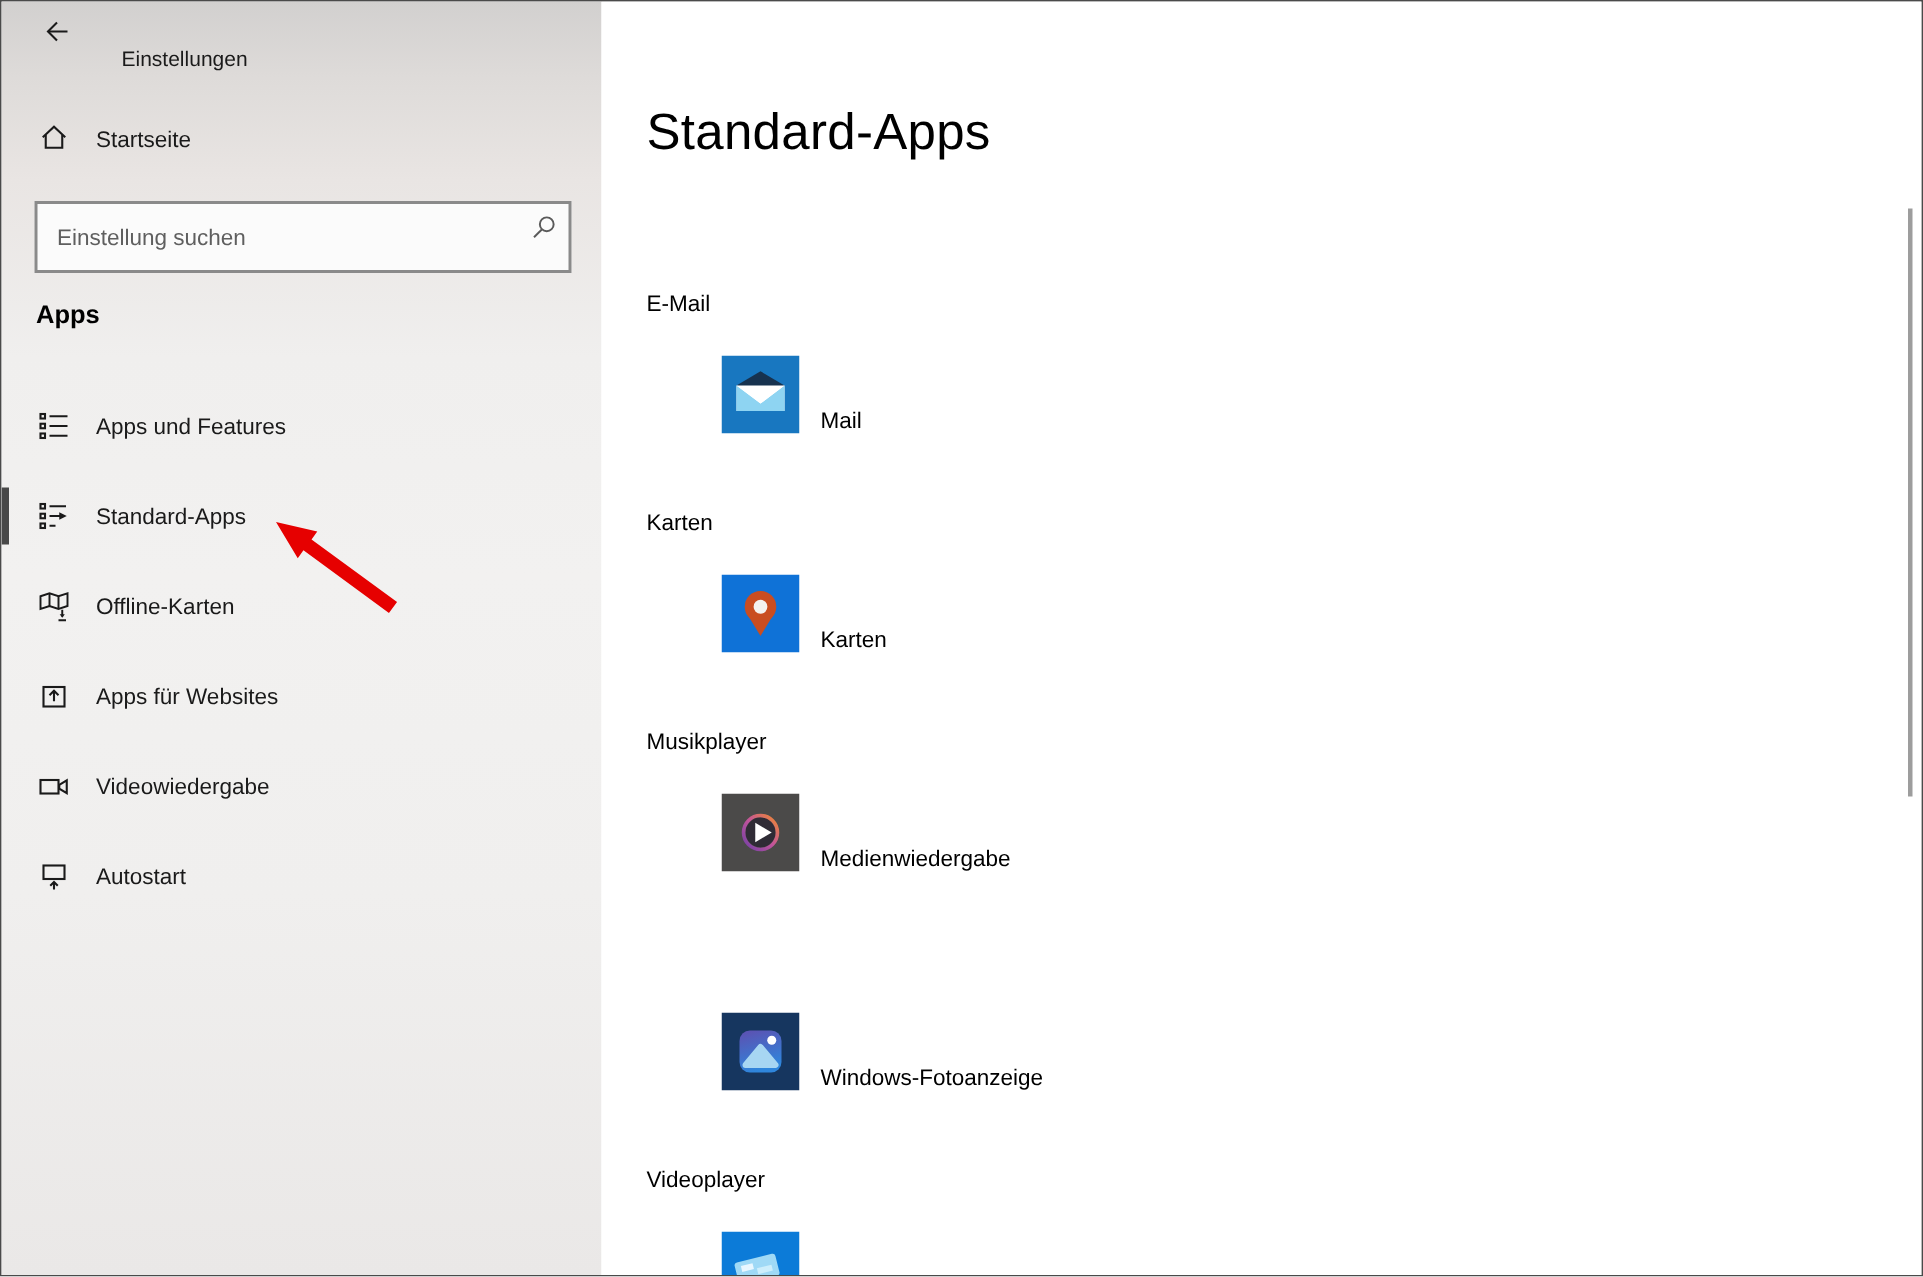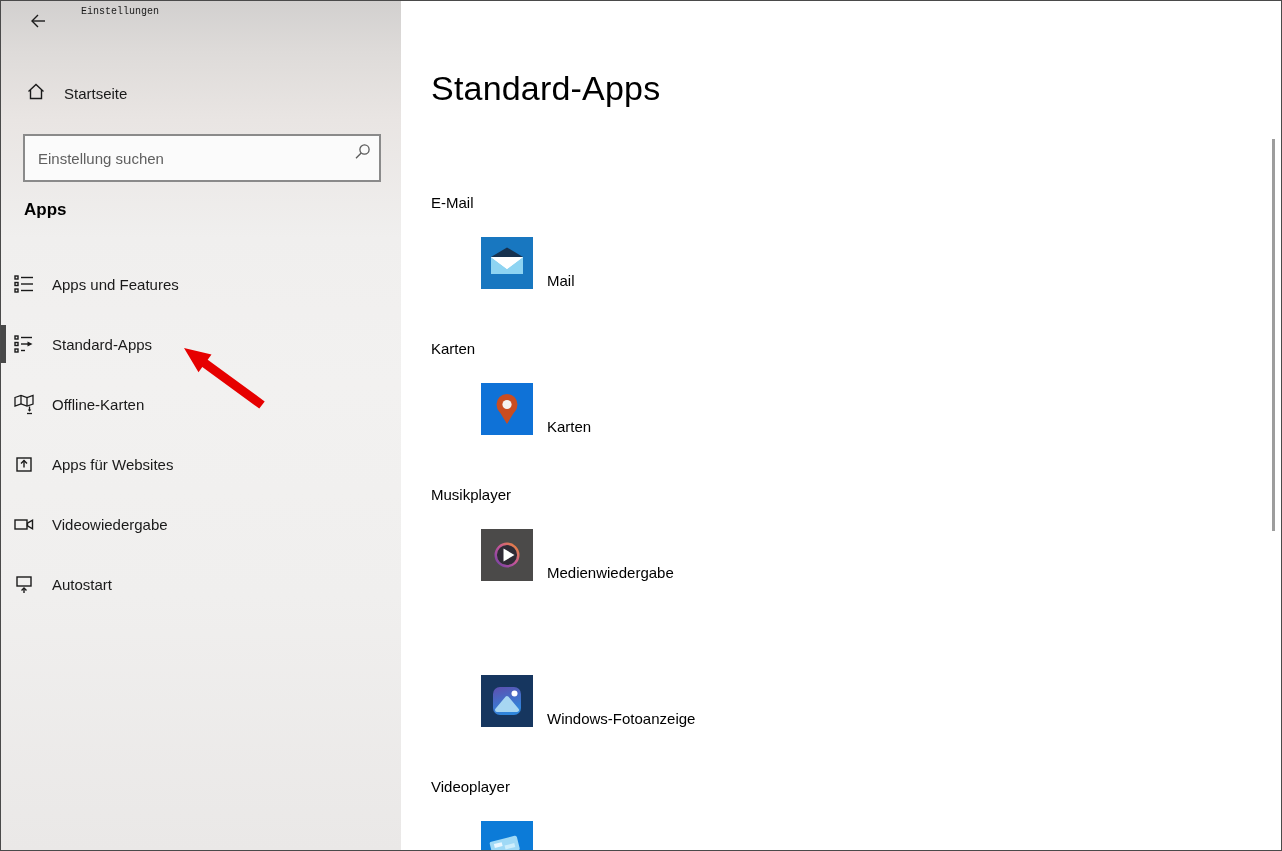--- a/index.html
+++ b/index.html
@@ -8,35 +8,35 @@
   .window {
     position:relative; width:1282px; height:851px;
     background:#fff; border:1px solid #4a4a4a; overflow:hidden;
   }
   
   .sidebar {
     position:absolute; left:0; top:0; width:400px; height:100%;
     background:linear-gradient(180deg,#d2d0cf 0%,#dedbd9 6%,#e9e5e3 14%,#f0efee 28%,#f2f1f0 45%,#f0efee 70%,#eae8e7 100%);
   }
   .back-btn { position:absolute; left:14px; top:6px; width:46px; height:30px; display:flex; align-items:center; justify-content:center; cursor:pointer; background:transparent; border:none; }
-  .win-title { position:absolute; left:80px; top:5px; font-size:10px; color:#1a1a1a;font-family:Liberation Mono, monospace; }
+  .win-title { position:absolute; left:80px; top:30px; font-size:14px; color:#1a1a1a; }
   .home-row { position:absolute; left:24px; top:79px; display:flex; align-items:center; cursor:pointer; }
   .home-row .lbl { margin-left:17px; font-size:15px; color:#1a1a1a; }
   .search-wrap { position:absolute; left:22px; top:133px; width:358px; height:48px; }
   .search-wrap input {
     width:100%; height:100%; border:2px solid #8a8a8a; background:#fbfbfb;
     padding:0 34px 0 13px; font-size:15px; color:#333; font-family:inherit; outline:none;
   }
   .search-wrap input::placeholder { color:#5f5f5f; opacity:1; }
   .search-icon { position:absolute; right:9px; top:8px; }
   .apps-heading { position:absolute; left:23px; top:199px; font-size:17px; font-weight:bold; color:#000; }
   .nav { position:absolute; left:0; top:263px; width:400px; }
   .nav-item {
     position:relative; height:40px; margin-bottom:20px;
-    display:flex; align-items:center; padding-left:12px; cursor:pointer;
+    display:flex; align-items:center; padding-left:24px; cursor:pointer;
   }
   .nav-item .nav-icon { width:22px; height:22px; flex:0 0 22px; display:flex; align-items:center; justify-content:center; }
   .nav-item .nav-label { margin-left:17px; font-size:15px; color:#1a1a1a; white-space:nowrap; }
   .nav-item.selected::before {
     content:""; position:absolute; left:0; top:1px; width:5px; height:38px; background:#484848;
   }
   .annotation-arrow { position:absolute; left:0; top:0; width:400px; height:851px; pointer-events:none; }
   
   .win-controls { position:absolute; right:1px; top:1px; display:flex; }
   .win-btn { width:46px; height:38px; display:flex; align-items:center; justify-content:center; background:transparent; border:none; cursor:pointer; }

